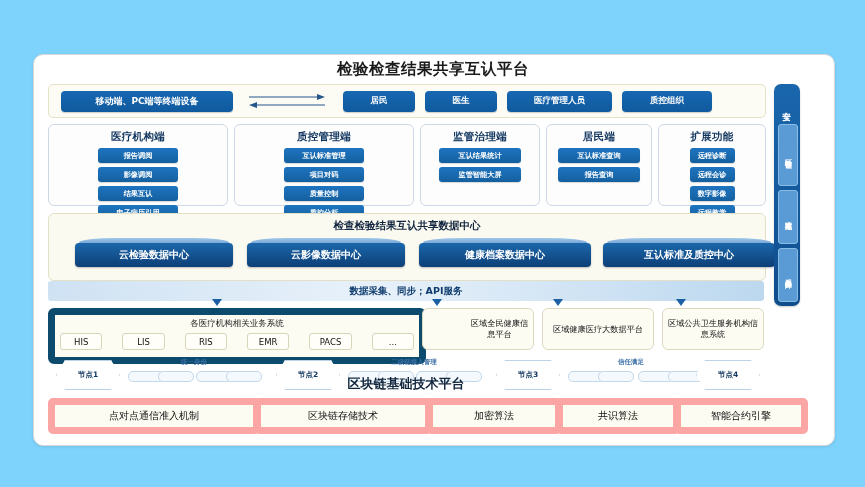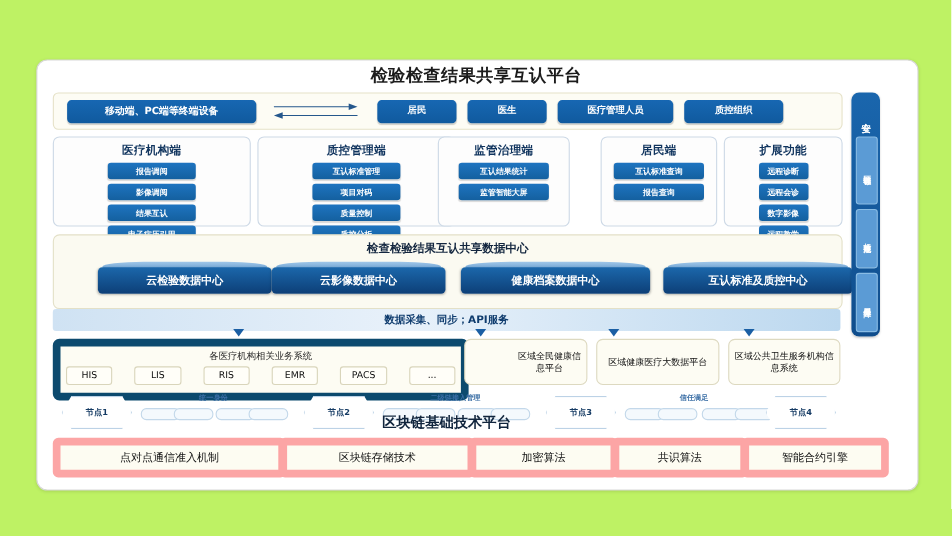--- a/index.html
+++ b/index.html
@@ -1,21 +1,21 @@
 <!DOCTYPE html>
 <html><head>
 <meta charset="utf-8">
 <style>
   html,body{margin:0;padding:0;}
   body{
     width:865px;height:487px;overflow:hidden;
     background:#ffffff;
     font-family:"DejaVu Sans","Liberation Sans",sans-serif;
   }
-  .canvas{position:relative;width:865px;height:487px;background:#bef264;}
+  .canvas{position:relative;width:865px;height:487px;background:#7dd3fc;}
 
   
   .frame{
     position:absolute;left:33px;top:54px;width:800px;height:390px;
     background:#ffffff;
     border:1px solid #d8d8d8;
     border-radius:10px;
     box-shadow:0 1px 3px rgba(0,0,0,.10);
   }
 
@@ -217,21 +217,21 @@
     <div class="modcol" style="left:186px;width:178px;">
       <div class="modtitle">质控管理端</div>
       <div class="modgrid">
         <div class="modbtn w2">互认标准管理</div>
         <div class="modbtn w2">项目对码</div>
         <div class="modbtn w2">质量控制</div>
         <div class="modbtn w2">质控分析</div>
       </div>
     </div>
 
-    <div class="modcol" style="left:350px;width:118px;">
+    <div class="modcol" style="left:372px;width:118px;">
       <div class="modtitle">监管治理端</div>
       <div class="modgrid">
         <div class="modbtn wfull">互认结果统计</div>
         <div class="modbtn wfull">监管智能大屏</div>
       </div>
     </div>
 
     <div class="modcol" style="left:498px;width:104px;">
       <div class="modtitle">居民端</div>
       <div class="modgrid">
@@ -248,21 +248,21 @@
         <div class="modbtn" style="width:45px;">数字影像</div>
         <div class="modbtn" style="width:45px;">远程教学</div>
       </div>
     </div>
 
   </div>
 
   <div class="dcpanel">
     <div class="dctitle">检查检验结果互认共享数据中心</div>
     <div class="dcrow">
-      <div class="cyl" style="left:40px;">
+      <div class="cyl" style="left:26px;">
         <div class="cap"></div>
         <div class="body">云检验数据中心</div>
       </div>
       <div class="cyl" style="left:198px;">
         <div class="cap"></div>
         <div class="body">云影像数据中心</div>
       </div>
       <div class="cyl" style="left:370px;width:172px;font-family:Liberation Serif, serif;">
         <div class="cap" style="width:164px;"></div>
         <div class="body" style="width:172px;">健康档案数据中心</div>

